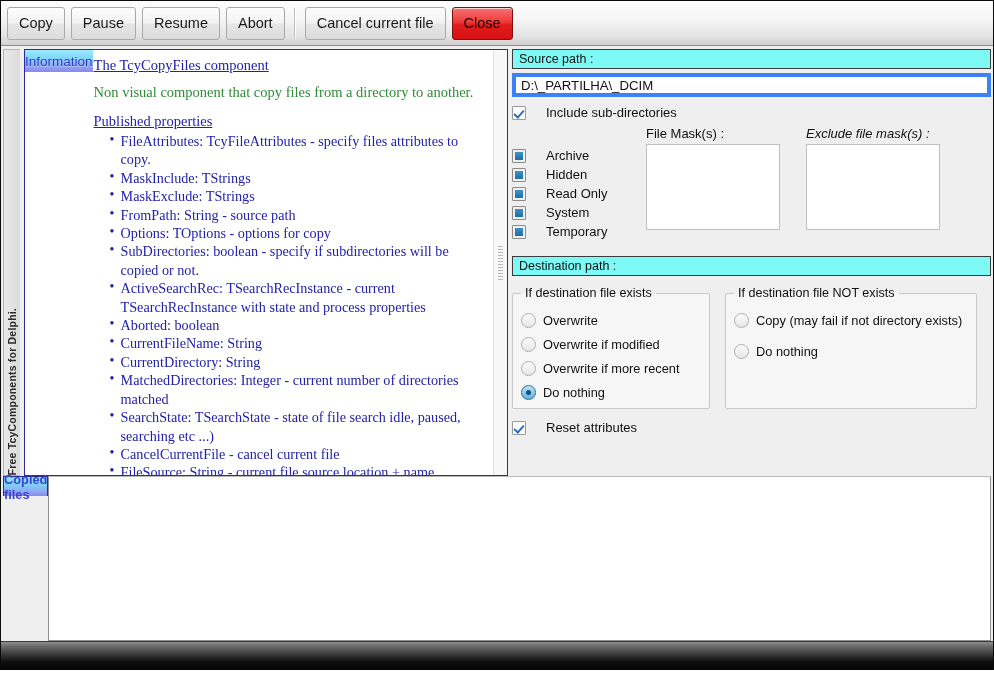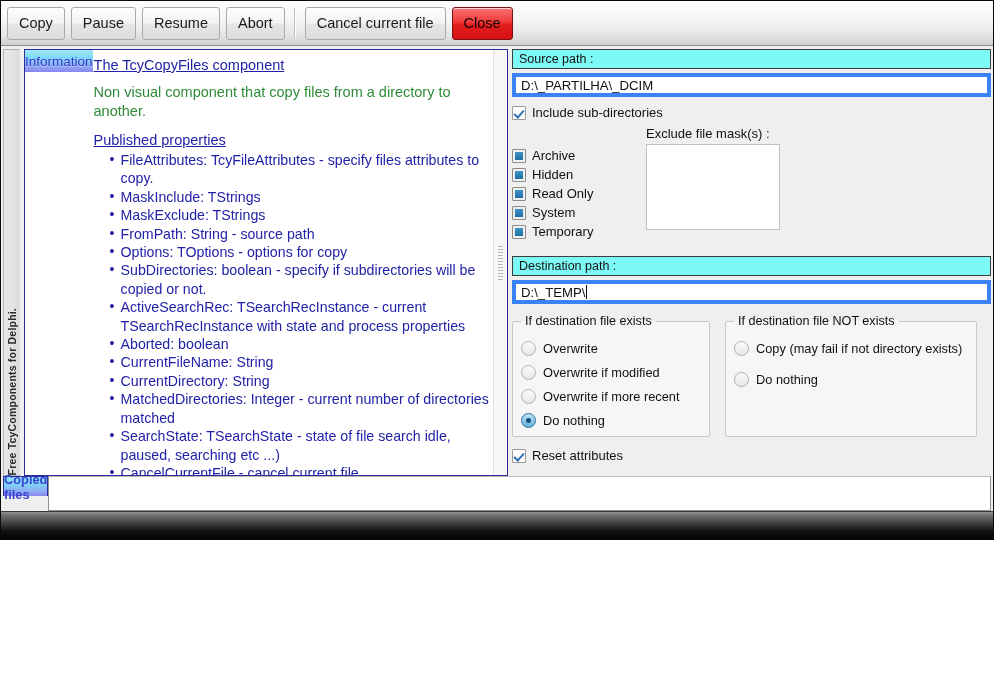--- a/index.html
+++ b/index.html
@@ -3,21 +3,21 @@
 <meta charset="utf-8">
 <style>
   html,body{margin:0;padding:0;}
   body{
     width:994px;height:694px;overflow:hidden;
     font-family:"Liberation Sans", sans-serif;
     background:#ffffff;
     -webkit-font-smoothing:antialiased;
   }
   .app{
-    position:relative;width:994px;height:540px;
+    position:relative;width:994px;height:670px;
     box-sizing:border-box;
     border:1px solid #0a0a0a;
     background:#efefef;
     display:flex;flex-direction:column;
   }
 
   
   .toolbar{
     height:45px;flex:0 0 45px;box-sizing:border-box;
     background:linear-gradient(to bottom,#fdfdfd 0%,#f6f6f6 40%,#e4e4e4 78%,#d2d2d2 100%);
@@ -83,20 +83,21 @@
     text-shadow:0 1px 0 rgba(255,255,255,.45);
   }
   .panelbody{
     flex:1 1 auto;position:relative;overflow:hidden;
     background:#ffffff;
   }
   .infoscroll{
     position:absolute;inset:0 13px 0 0;
     padding:6px 4px 0 1px;box-sizing:border-box;
     overflow:hidden;
+    font-family:Liberation Serif, serif;
   }
   .vscroll{
     position:absolute;top:0;right:0;bottom:0;width:13px;
     background:#f7f7f7;border-left:1px solid #e2e2e2;
   }
   .vscroll .grip{
     position:absolute;left:4px;top:196px;width:5px;height:34px;
     background-image:repeating-linear-gradient(to bottom,#b8b8b8 0 1px,transparent 1px 3px);
   }
   .info-title{
@@ -135,21 +136,21 @@
   .tinput{
     box-sizing:border-box;height:24px;margin-top:4px;
     border:4px solid #3b82f6;background:#ffffff;
     display:flex;align-items:center;padding-left:5px;
     font-size:13.2px;color:#111;
   }
   .caret{
     display:inline-block;width:1px;height:14px;background:#111;
     margin-left:1px;
   }
-  .chkrow{display:flex;align-items:center;gap:6px;margin-top:8px;}
+  .chkrow{display:flex;align-items:center;gap:20px;margin-top:8px;}
   .cb{
     width:14px;height:14px;box-sizing:border-box;flex:0 0 14px;
     border:1px solid #9a9a9a;background:#fcfcfc;border-radius:1px;
     position:relative;
   }
   .cb.checked:after{
     content:"";position:absolute;left:3px;top:1px;
     width:4px;height:8px;border:solid #2f6fb0;
     border-width:0 2px 2px 0;transform:rotate(42deg);
   }
@@ -308,33 +309,33 @@
           <div class="chkrow">
             <span class="cb filled"></span>
             <span class="chklabel">System</span>
           </div>
           <div class="chkrow">
             <span class="cb filled"></span>
             <span class="chklabel">Temporary</span>
           </div>
         </div>
 
-
-        <div class="maskcol" style="margin-right:16px;">
+        <div class="maskcol">
+          <div class="masklabel">File Mask(s) :</div>
+          <div class="maskbox"></div>
+        </div>
+
+        <div class="maskcol" style="margin-right:16px;font-style:italic;">
           <div class="masklabel">Exclude file mask(s) :</div>
           <div class="maskbox"></div>
         </div>
       </div>
 
       <div class="bar" style="margin-top:17px;">
         <span>Destination path :</span>
-      </div>
-      <div class="tinput">
-        <span>D:\_TEMP\</span>
-          <span class="caret"></span>
       </div>
 
       <div class="radios">
         <fieldset class="grp left">
           <legend>If destination file exists</legend>
           <div class="radiorow">
             <span class="rb"></span>
             <span class="rlabel">Overwrite</span>
           </div>
           <div class="radiorow">

